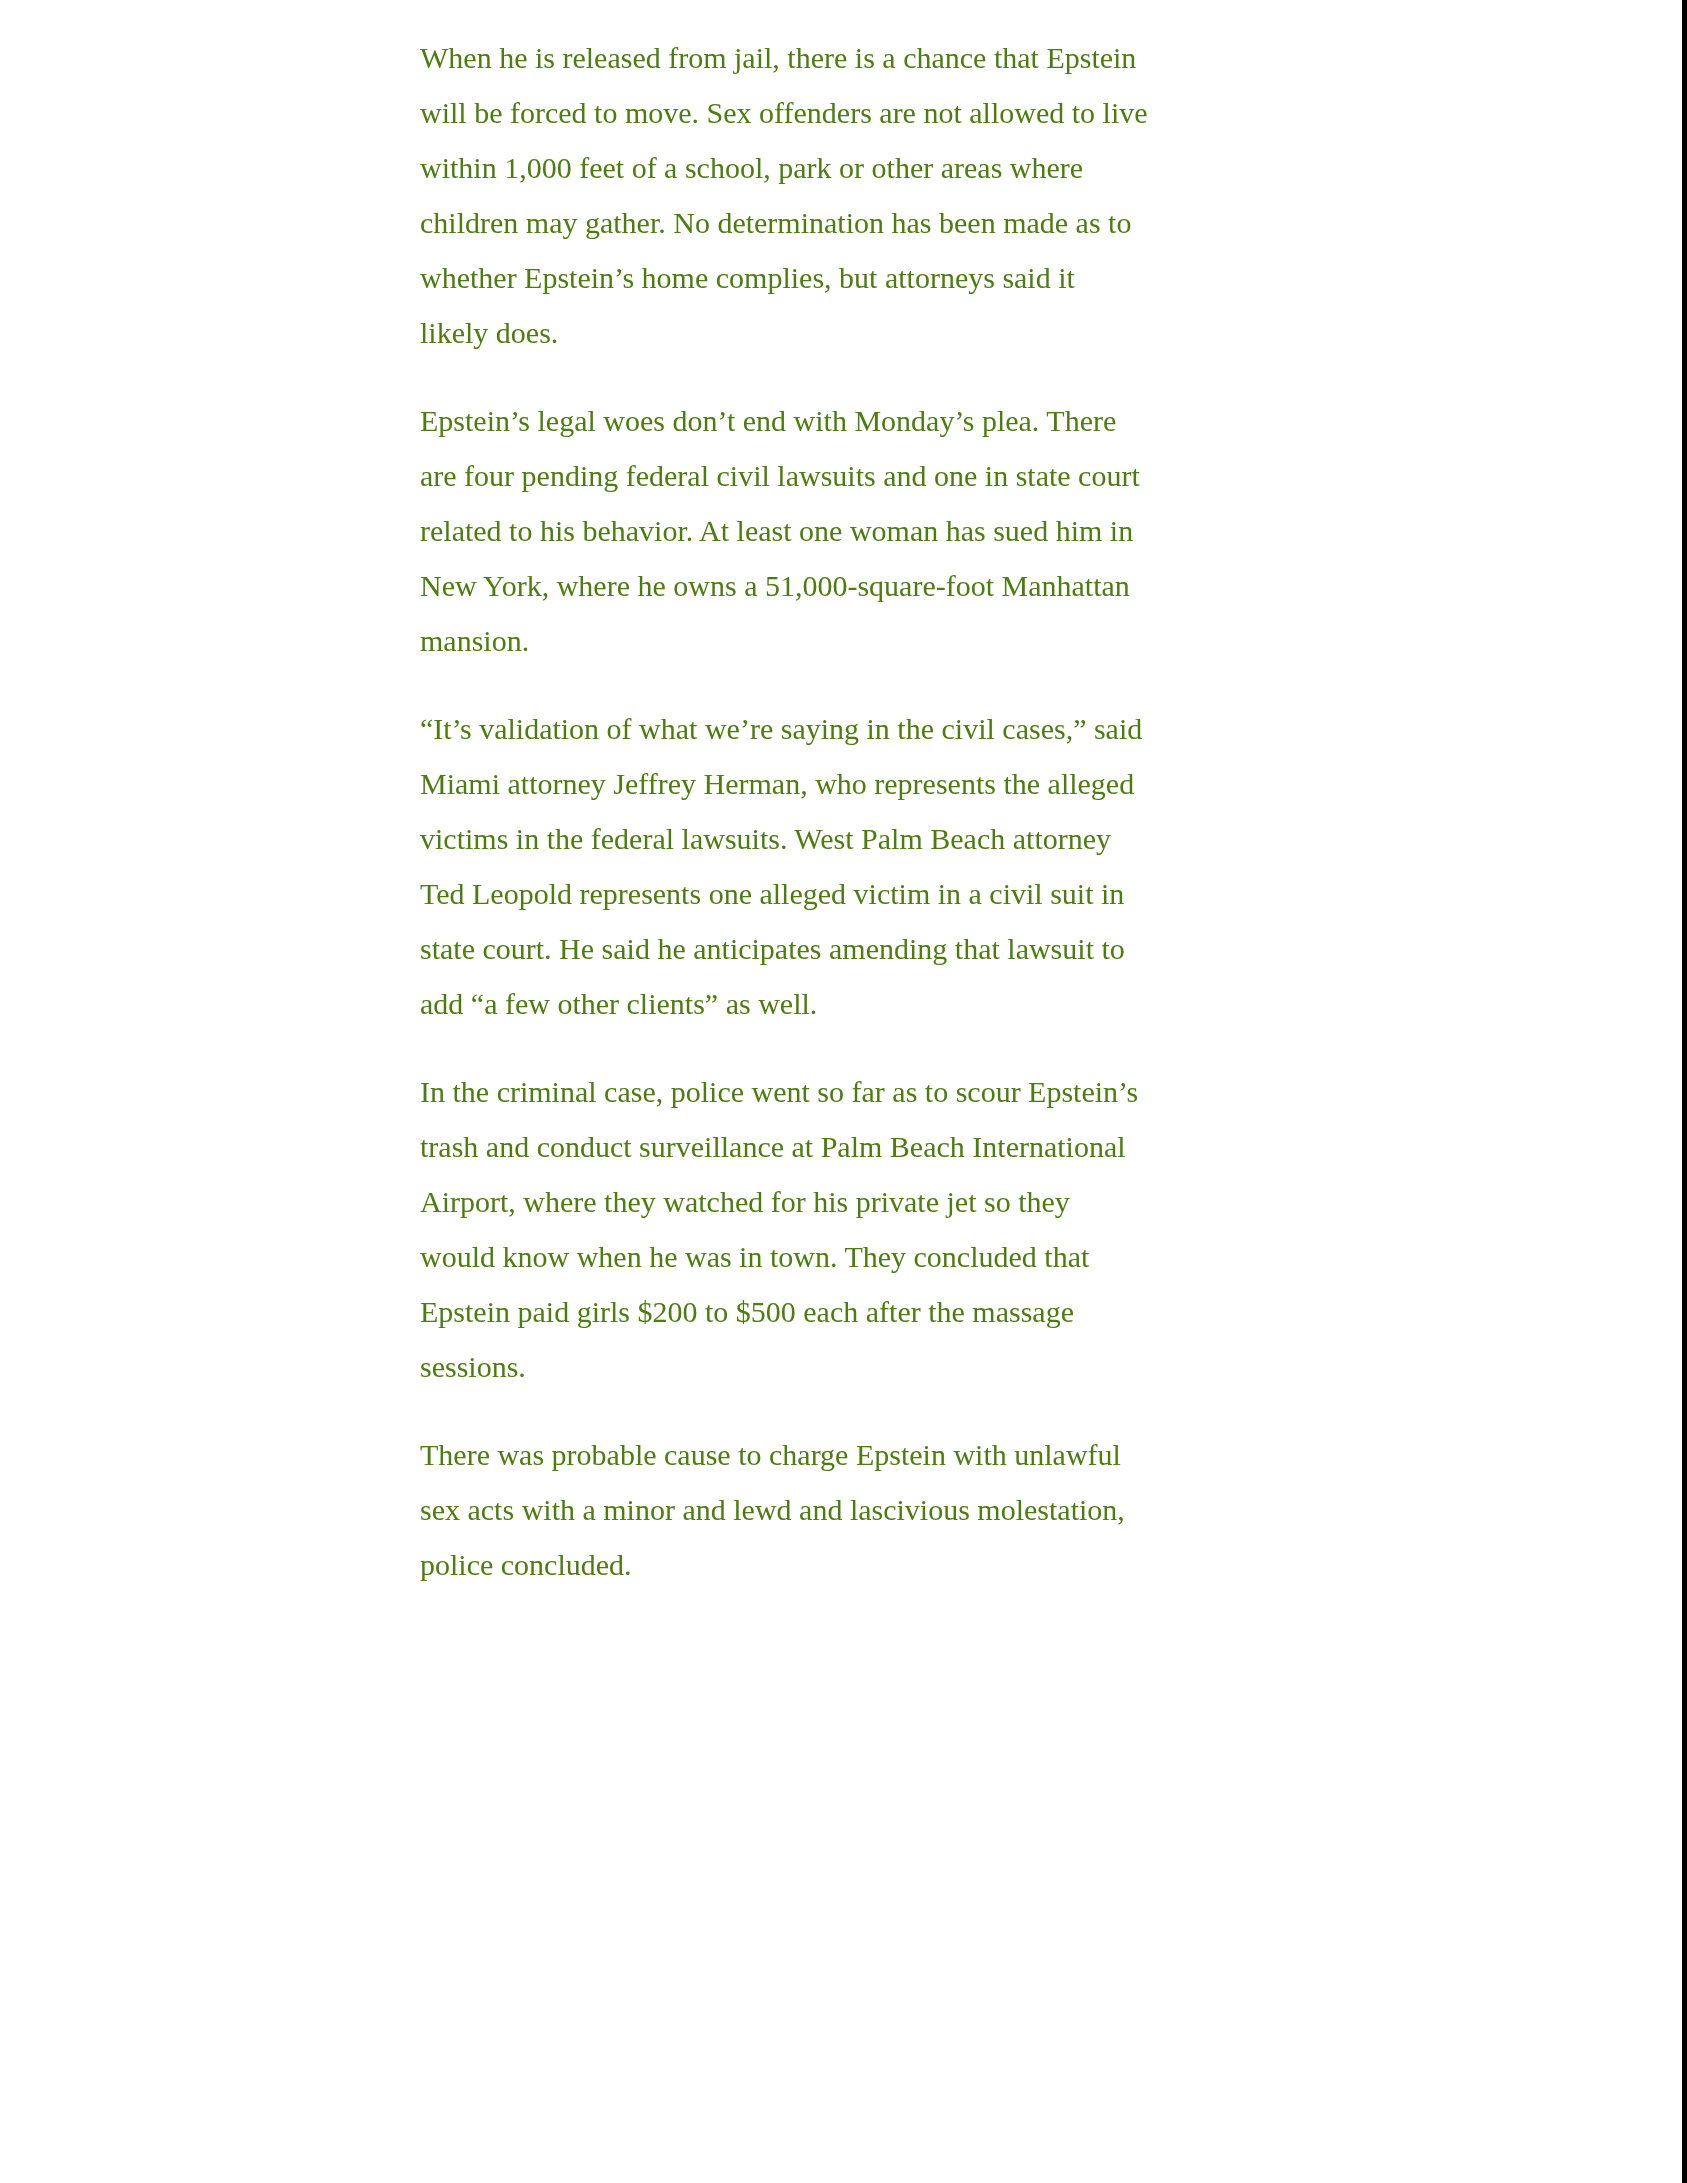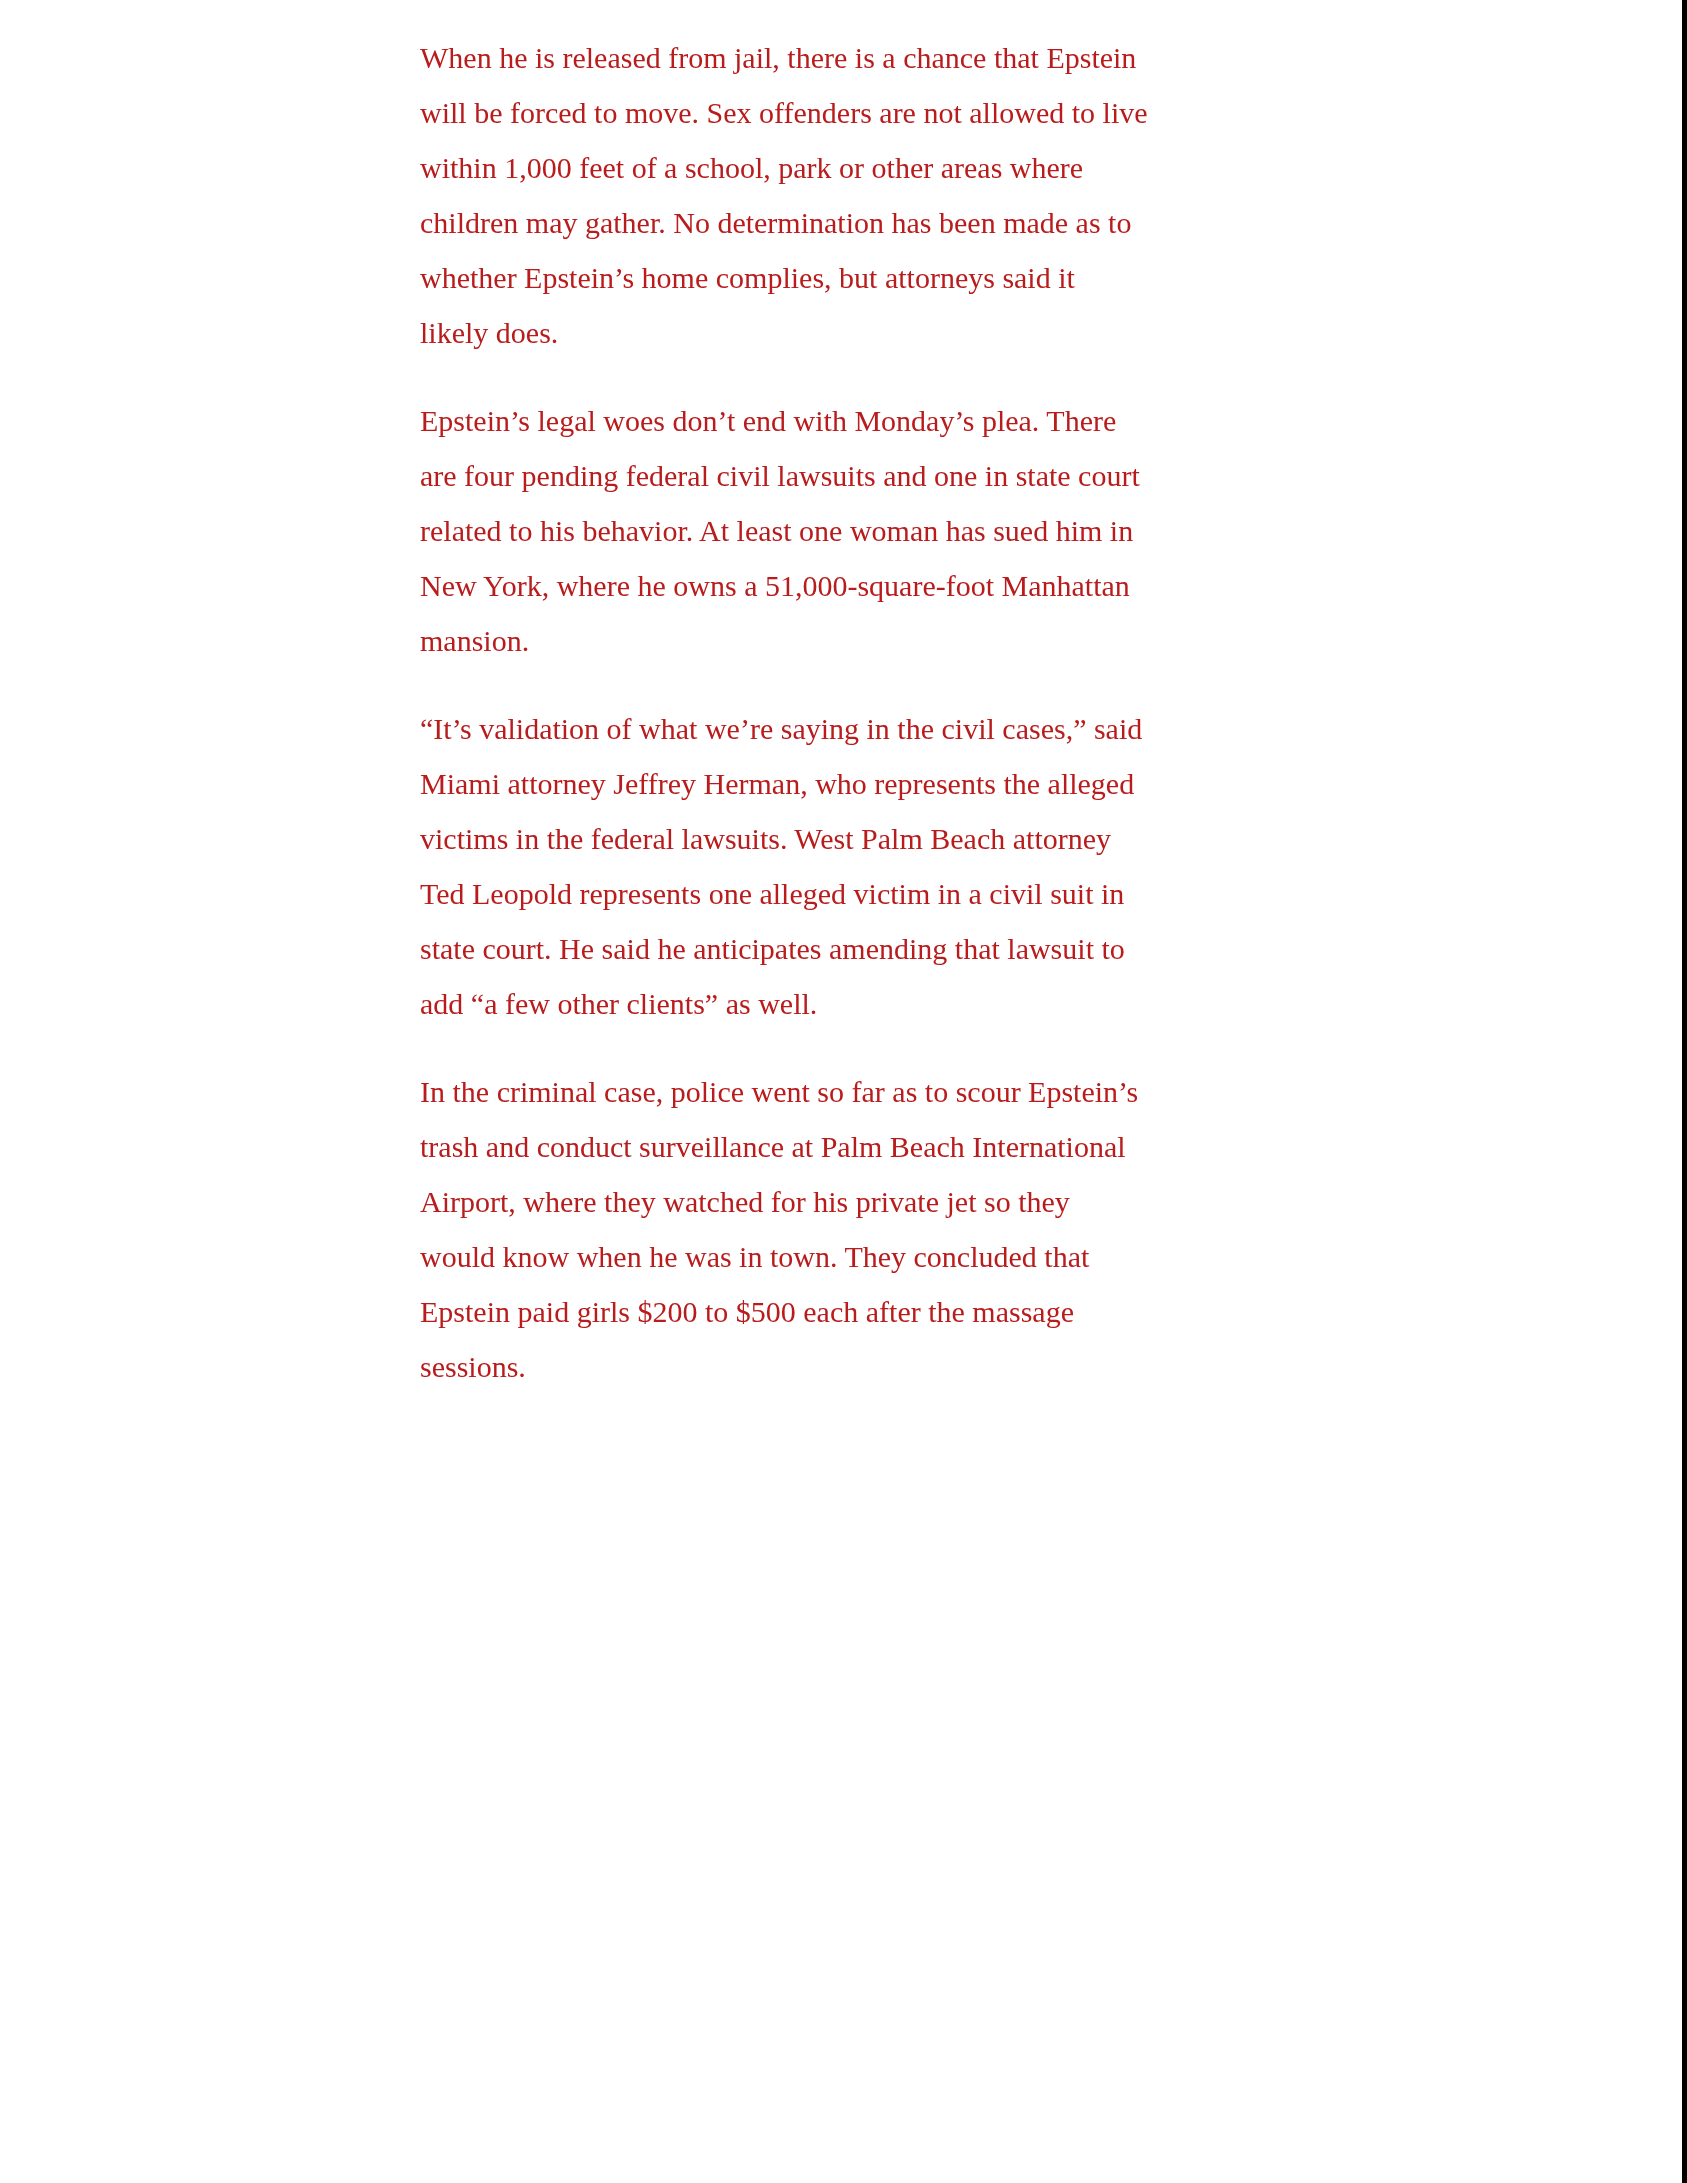--- a/index.html
+++ b/index.html
@@ -20,21 +20,21 @@
     right: 0;
     width: 5.3px;
     height: 2183px;
     background: #000000;
   }
   .article-column {
     position: absolute;
     left: 420px;
     top: 30px;
     width: 920px;
-    color: #b91c1c;
+    color: #4d7c0f;
     font-size: 30px;
     line-height: 55px;
     text-align: left;
   }
   .article-column p {
     margin: 0 0 33px 0;
     white-space: pre-line; 
   }
 </style>
 </head>
@@ -57,16 +57,19 @@
 victims in the federal lawsuits. West Palm Beach attorney
 Ted Leopold represents one alleged victim in a civil suit in
 state court. He said he anticipates amending that lawsuit to
 add “a few other clients” as well.</p>
   <p>In the criminal case, police went so far as to scour Epstein’s
 trash and conduct surveillance at Palm Beach International
 Airport, where they watched for his private jet so they
 would know when he was in town. They concluded that
 Epstein paid girls $200 to $500 each after the massage
 sessions.</p>
+  <p>There was probable cause to charge Epstein with unlawful
+sex acts with a minor and lewd and lascivious molestation,
+police concluded.</p>
 </div>
 
 <div class="edge-bar"></div>
 
 
 </body></html>

